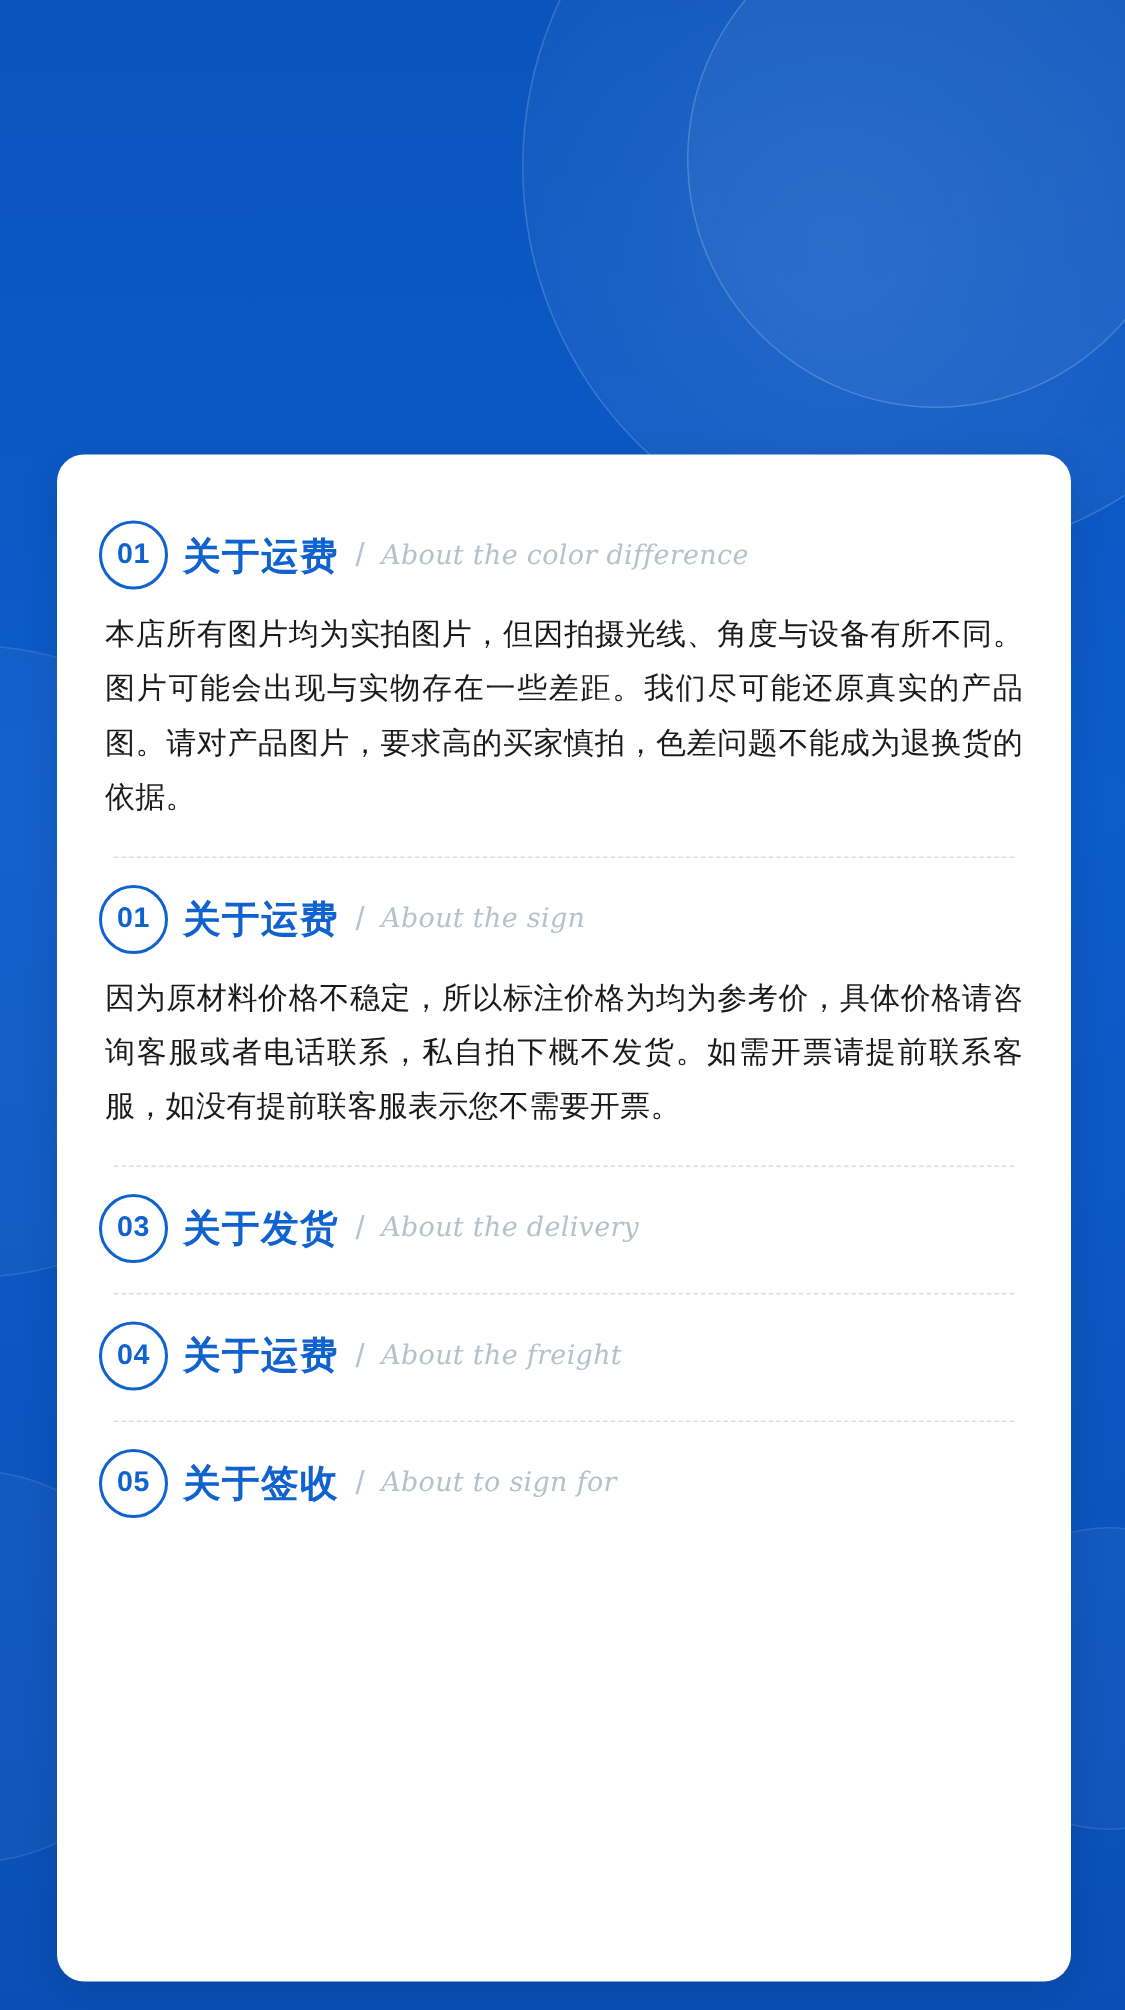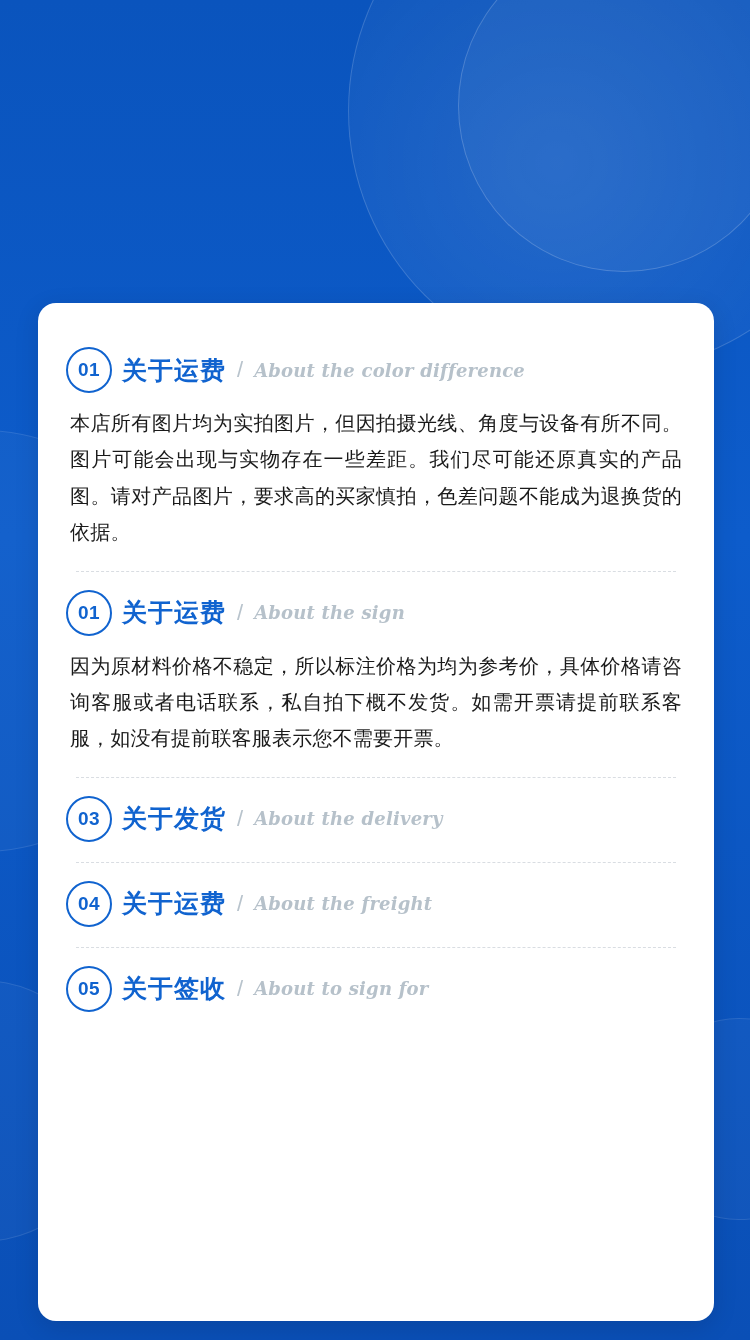--- a/index.html
+++ b/index.html
@@ -180,21 +180,20 @@
     color: #b8c3cc;
     margin: 0 1px;
     font-weight: 300;
   }
   .sec-title-en {
     font-size: 18px;
     color: #b6c1ca;
     font-family: "DejaVu Serif", serif;
     font-style: italic;
     letter-spacing: .2px;
-    font-weight: bold;
   }
   .sec-body {
     margin: 12px 4px 0 4px;
     font-size: 20px;
     line-height: 1.82;
     color: #1a1a1a;
     text-align: justify;
     letter-spacing: .2px;
   }
   .divider {

